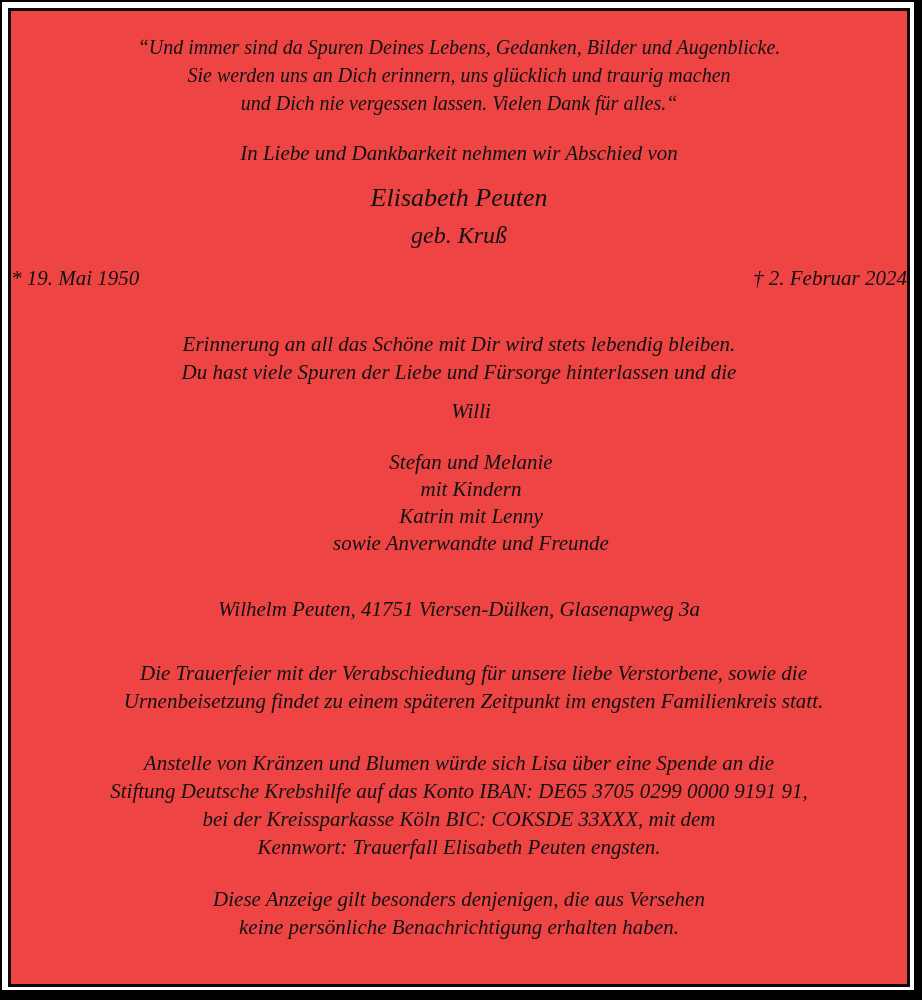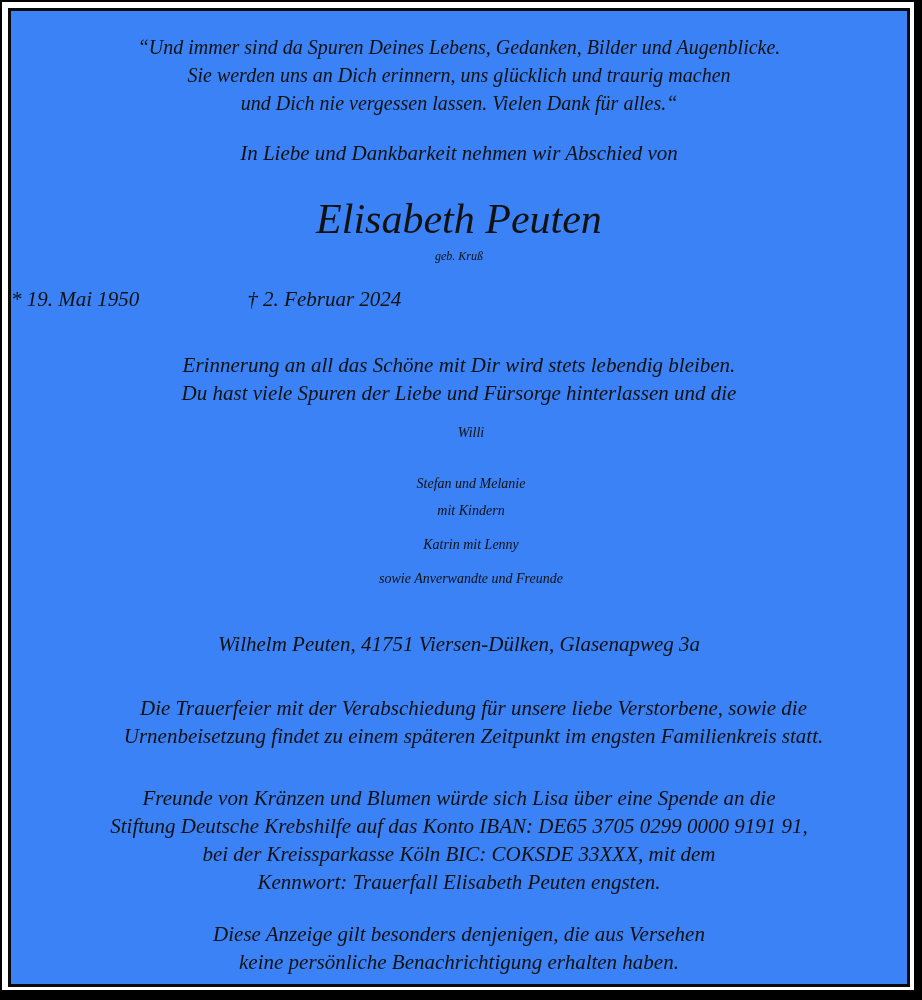--- a/index.html
+++ b/index.html
@@ -26,45 +26,45 @@
   }
   
   .frame-inner {
     position: absolute;
     top: 8px;
     left: 8px;
     right: 12px;
     bottom: 13px;
     border: 3px solid #0a0a0a;
     box-sizing: border-box;
-    background: #3b82f6;
+    background: #ef4444;
   }
   .content {
     height: 100%;
     box-sizing: border-box;
     padding-top: 22px;
     text-align: center;
     font-family: "Liberation Serif", "DejaVu Serif", serif;
     font-style: italic;
     color: #111111;
     overflow: hidden;
   }
   .quote       { font-size: 20px; line-height: 28px; }
   .intro       { font-size: 21px; line-height: 28px; margin-top: 22px; }
-  .name        { font-size: 42px; line-height: 44px; margin-top: 30px; }
-  .maiden      { font-size: 12px; line-height: 26px; margin-top: 2px; font-style: italic; }
-  .dates       { display: flex; justify-content: flex-start; gap: 108px;
+  .name        { font-size: 26px; line-height: 44px; margin-top: 9px; }
+  .maiden      { font-size: 24px; line-height: 26px; margin-top: 2px; font-style: italic; }
+  .dates       { display: flex; justify-content: space-between; gap: 108px;
                  font-size: 21px; line-height: 28px; margin-top: 16px; }
   .tribute     { font-size: 21px; line-height: 28px; margin-top: 38px; }
-  .mourners    { font-size: 14px; padding-left: 24px; }
+  .mourners    { font-size: 21px; padding-left: 24px; }
   .mourner-group { line-height: 27px; }
   .mg-willi    { margin-top: 12px; }
   .mg-stefan   { margin-top: 24px; }
-  .mg-katrin   { margin-top: 7px; }
-  .mg-sowie    { margin-top: 7px; }
+  .mg-katrin   { }
+  .mg-sowie    { }
   .address     { font-size: 21px; line-height: 28px; margin-top: 38px; }
   .para        { font-size: 21px; line-height: 28px; }
   .funeral     { margin-top: 36px; padding-left: 29px; }
   .donation    { margin-top: 34px; }
   .closing     { margin-top: 24px; }
 </style>
 </head>
 <body>
 
 <div class="page">
@@ -110,21 +110,21 @@
       </div>
 
       <div class="address">Wilhelm Peuten, 41751 Viersen-Dülken, Glasenapweg 3a</div>
 
       <div class="para funeral">
         <div>Die Trauerfeier mit der Verabschiedung für unsere liebe Verstorbene, sowie die</div>
         <div>Urnenbeisetzung findet zu einem späteren Zeitpunkt im engsten Familienkreis statt.</div>
       </div>
 
       <div class="para donation">
-        <div>Freunde von Kränzen und Blumen würde sich Lisa über eine Spende an die</div>
+        <div>Anstelle von Kränzen und Blumen würde sich Lisa über eine Spende an die</div>
         <div>Stiftung Deutsche Krebshilfe auf das Konto IBAN: DE65 3705 0299 0000 9191 91,</div>
         <div>bei der Kreissparkasse Köln BIC: COKSDE 33XXX, mit dem</div>
         <div>Kennwort: Trauerfall Elisabeth Peuten engsten.</div>
       </div>
 
       <div class="para closing">
         <div>Diese Anzeige gilt besonders denjenigen, die aus Versehen</div>
         <div>keine persönliche Benachrichtigung erhalten haben.</div>
       </div>
 

